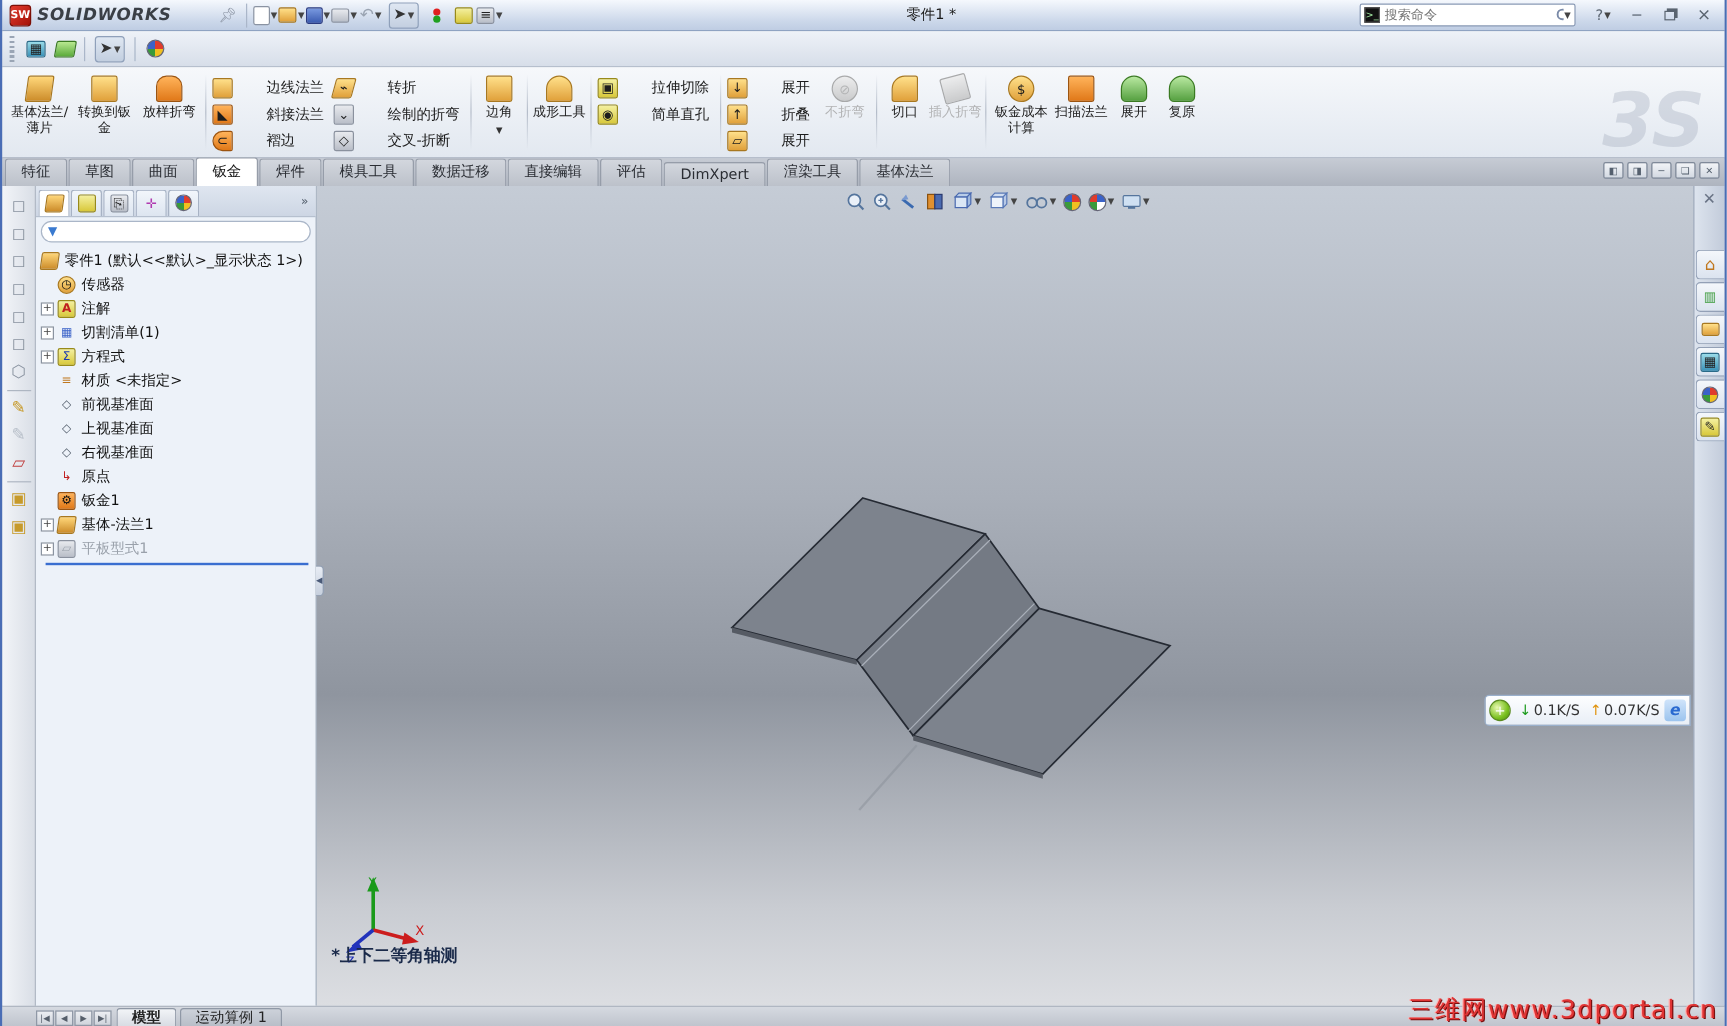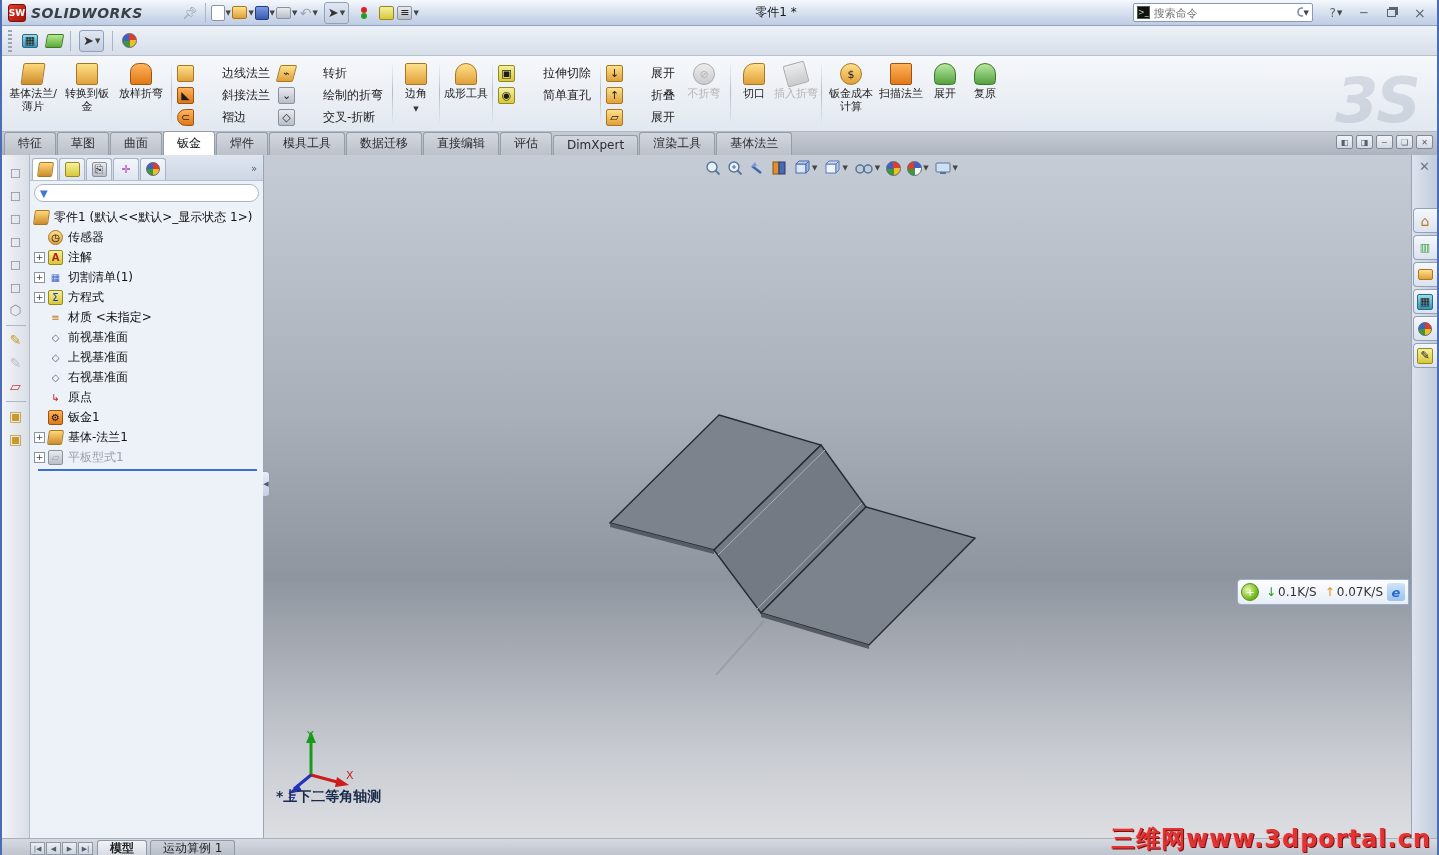--- a/index.html
+++ b/index.html
@@ -147,21 +147,21 @@
   .mtab.active { background:linear-gradient(#f2f4f7,#d8dce3); font-weight:bold; }
 
   
   .statusbar { height:16px; flex:0 0 16px; background:linear-gradient(#e6e8ec,#d2d5db);
     border-top:1px solid #aab0ba; display:flex; align-items:center; padding:0 6px; font-size:12px; color:#333; }
   .sb-right { margin-left:auto; display:flex; align-items:center; }
   .sb-cell { padding:0 10px; border-left:1px solid #b4bac4; display:flex; align-items:center; height:14px; }
   .sb-mini { width:13px; height:11px; background:linear-gradient(#bce6b0,#62b24e); border:1px solid #3f8a2e; margin-left:6px; }
   .sb-tag { width:15px; height:11px; background:linear-gradient(#f8e68a,#e0b83a); border:1px solid #a8861a;
     margin-left:8px; border-radius:1px 4px 4px 1px; }
-  .watermark { position:absolute; right:8px; bottom:0px; font-size:24px; font-weight:bold;
+  .watermark { position:absolute; right:8px; bottom:0px; font-size:21px; font-weight:normal;
     color:#e03434; text-shadow:1px 1px 0 #7a1010, -1px 0 0 #ffb0b0; letter-spacing:1px; z-index:50; }
 
   svg text { font-family:"DejaVu Sans",sans-serif; }
 </style>
 </head>
 <body>
 
 <div class="app">
 
   <div class="titlebar">

